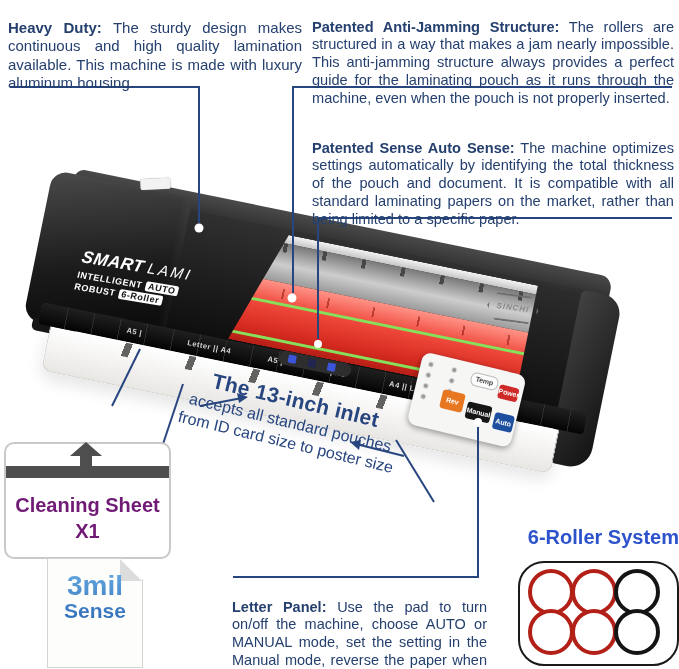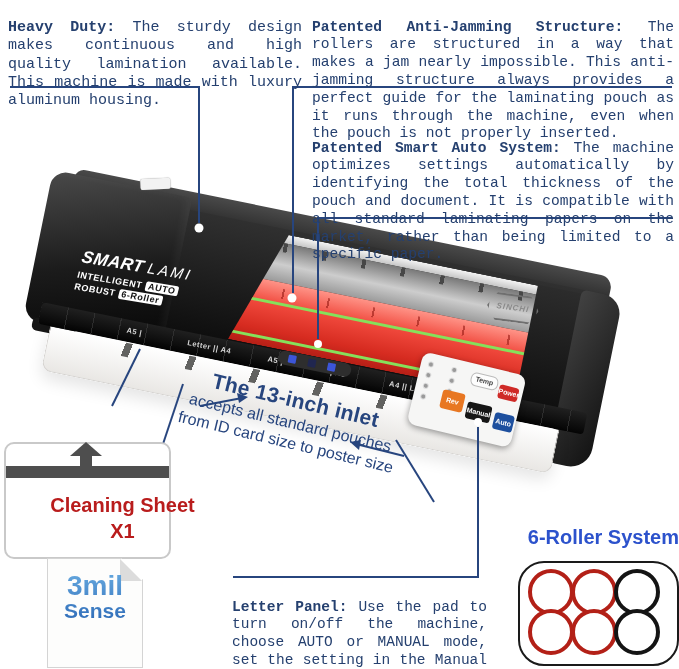--- a/index.html
+++ b/index.html
@@ -1,20 +1,20 @@
 <!DOCTYPE html>
 <html><head>
 <meta charset="utf-8">
 <style>
   html,body{margin:0;padding:0;background:#fff;}
   .canvas{position:relative;width:679px;height:669px;background:#fff;overflow:hidden;
           font-family:"Liberation Sans",sans-serif;color:#25406f;}
 
   
-  .tb{position:absolute;text-align:justify;line-height:1.22;font-family:Liberation Mono, monospace;}
+  .tb{position:absolute;text-align:justify;line-height:1.22;}
   .tb b{font-weight:bold;}
   .tb-hd{left:8px;top:4px;width:294px;font-size:15px;}
   .tb-aj{left:312px;top:4px;width:362px;font-size:14.6px;}
   .tb-sa{left:312px;top:125px;width:362px;font-size:14.6px;}
   .tb-cp{left:232px;top:584px;width:255px;font-size:14.5px;}
 
   
   .note{position:absolute;left:133px;top:388px;width:316px;text-align:center;
         transform:rotate(13.5deg);color:#27457e;}
   .note .n1{font-size:21px;font-weight:bold;letter-spacing:.3px;}
@@ -22,22 +22,22 @@
 
   
   .also-label{position:absolute;left:6px;top:417px;font-size:18px;font-weight:bold;color:#1f3a69;}
   .clean-card{position:absolute;left:4px;top:442px;width:163px;height:113px;background:#fff;
               border:2px solid #c9c9c9;border-radius:10px;}
   .clean-bar{position:absolute;left:0;top:22px;width:100%;height:12px;background:#4e4e4e;}
   .clean-stem{position:absolute;left:74px;top:10px;width:12px;height:14px;background:#4e4e4e;}
   .clean-tri{position:absolute;left:64px;top:-2px;width:0;height:0;
              border-left:16px solid transparent;border-right:16px solid transparent;
              border-bottom:14px solid #4e4e4e;}
-  .clean-txt{position:absolute;left:0;top:48px;width:100%;text-align:center;color:#b91c1c;
-             font-size:20px;font-weight:bold;line-height:1.3;margin-left:35px;}
+  .clean-txt{position:absolute;left:0;top:48px;width:100%;text-align:center;color:#701a75;
+             font-size:20px;font-weight:bold;line-height:1.3;}
 
   
   .pouch{position:absolute;left:47px;top:558px;width:94px;height:108px;background:#fdfdfc;
          border:1px solid #d4d4d4;box-shadow:4px 4px 0 #e6e6e6,6px 6px 0 #d2d2d2;
          clip-path:polygon(0 0,calc(100% - 22px) 0,100% 22px,100% 100%,0 100%);}
   .pouch-fold{position:absolute;right:0;top:0;width:0;height:0;
               border-left:22px solid #dcdcdc;border-top:22px solid #fff;}
   .pouch-txt{position:absolute;left:0;top:12px;width:100%;text-align:center;font-weight:bold;
              background:linear-gradient(180deg,#66a9df 0%,#2f6cb8 100%);
              -webkit-background-clip:text;background-clip:text;color:transparent;line-height:1.05;}
@@ -222,21 +222,21 @@
       <circle cx="292" cy="298" r="4.5"></circle>
       <circle cx="318" cy="344" r="4"></circle>
       <circle cx="478" cy="422" r="4"></circle>
     </g>
   </svg>
 
   <p class="tb tb-hd"><b>Heavy Duty:</b> <span>The sturdy design makes continuous and high quality lamination available. This machine is made with luxury aluminum housing.</span></p>
 
   <p class="tb tb-aj"><b>Patented Anti-Jamming Structure:</b> <span>The rollers are structured in a way that makes a jam nearly impossible. This anti-jamming structure always provides a perfect guide for the laminating pouch as it runs through the machine, even when the pouch is not properly inserted.</span></p>
 
-  <p class="tb tb-sa"><b>Patented Smart Auto System:</b> <span>The machine optimizes settings automatically by identifying the total thickness of the pouch and document. It is compatible with all standard laminating papers on the market, rather than being limited to a specific paper.</span></p>
+  <p class="tb tb-sa"><b>Patented Sense Auto Sense:</b> <span>The machine optimizes settings automatically by identifying the total thickness of the pouch and document. It is compatible with all standard laminating papers on the market, rather than being limited to a specific paper.</span></p>
 
   <p class="tb tb-cp"><b>Letter Panel:</b> <span>Use the pad to turn on/off the machine, choose AUTO or MANUAL mode, set the setting in the Manual mode, reverse the paper when it is not fed correctly.</span></p>
 
   <div class="note">
     <div class="n1">The 13-inch inlet</div>
     <div class="n2">accepts all standard pouches</div>
     <div class="n3">from ID card size to poster size</div>
   </div>
 
 

